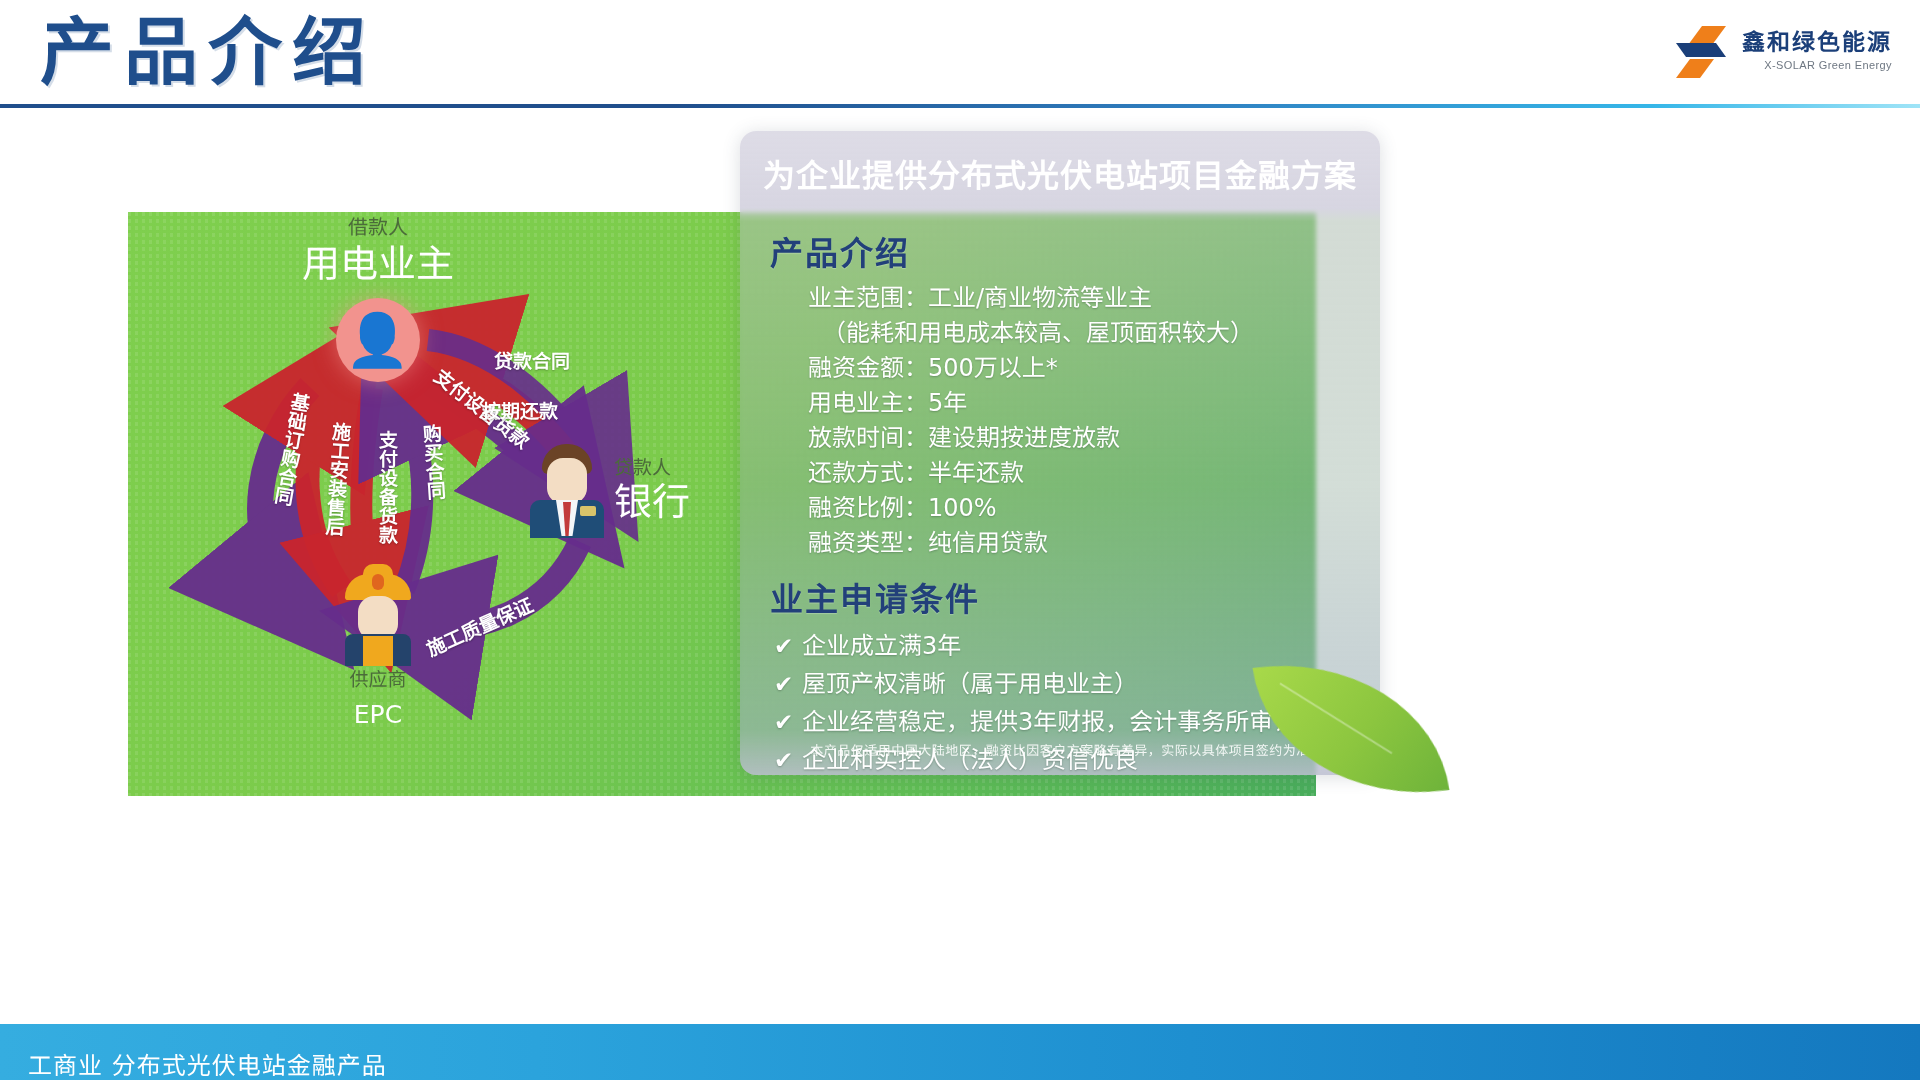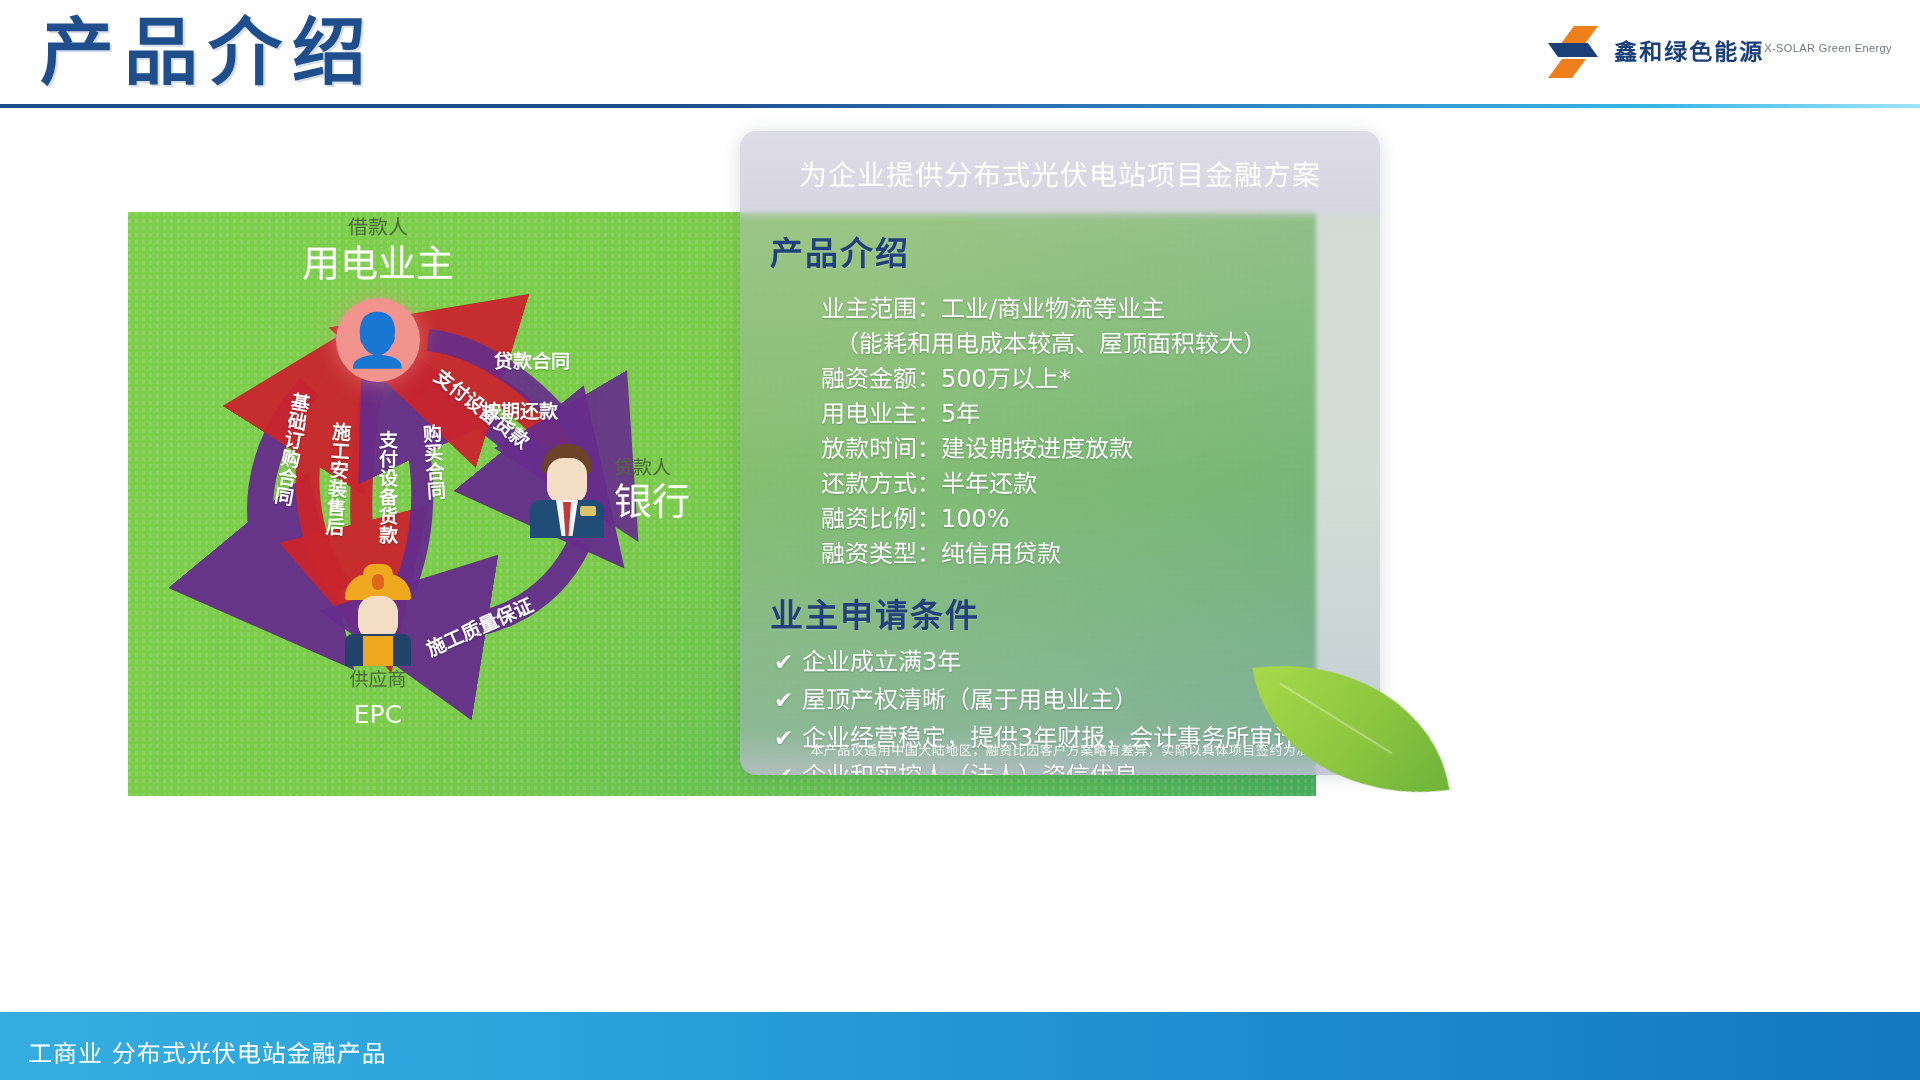--- a/index.html
+++ b/index.html
@@ -22,21 +22,21 @@
     white-space:nowrap;
   }
   .header-rule{
     position:absolute;left:0;top:104px;width:1920px;height:4px;
     background:linear-gradient(to right,#1f4e8c 0%,#1f4e8c 35%,#2f7fc0 62%,#35b6e8 86%,#9fe4f7 100%);
   }
 
   
   .logo{position:absolute;right:28px;top:22px;height:60px;display:flex;align-items:center;}
   .logo-mark{position:relative;width:58px;height:58px;margin-right:12px;flex:0 0 auto;}
-  .logo-text{display:flex;flex-direction:row;justify-content:center;}
+  .logo-text{display:flex;flex-direction:column;justify-content:center;align-items:flex-end;}
   .logo-cn{font-size:23px;font-weight:bold;color:#1b3f79;letter-spacing:2px;line-height:27px;
            font-family:"DejaVu Sans","Liberation Sans",sans-serif;}
   .logo-en{font-size:11px;color:#6e7782;letter-spacing:.4px;line-height:19px;}
 
   
   .diagram{
     position:absolute;left:128px;top:212px;width:1188px;height:584px;
     background:
       radial-gradient(circle at 22% 30%, rgba(255,255,255,.10) 0 2px, transparent 2px) 0 0/7px 7px,
       linear-gradient(135deg,#7fcf4e 0%,#7bcb4b 45%,#5fbd55 78%,#49ad5c 100%);
@@ -96,33 +96,33 @@
                rgba(188,190,208,.86) 100%);
     backdrop-filter:blur(2px);
     box-shadow:0 2px 18px rgba(60,70,90,.18);
     overflow:hidden;
   }
   .panel-head{
     position:absolute;left:0;top:0;width:100%;height:84px;
     display:flex;align-items:center;justify-content:center;
   }
   .panel-head-text{
-    color:#ffffff;font-size:28px;font-weight:normal;letter-spacing:1px;
+    color:#ffffff;font-size:32px;font-weight:bold;letter-spacing:1px;
     font-family:"DejaVu Sans","Liberation Sans",sans-serif;
     white-space:nowrap;
   }
   .panel-body{position:absolute;left:0;top:84px;width:100%;padding:0;}
 
   .sec-title{
     color:#22407a;font-size:33px;font-weight:bold;letter-spacing:2px;
     font-family:"DejaVu Serif","DejaVu Sans",serif;
     margin:12px 0 6px 30px;
     text-shadow:0 1px 1px rgba(255,255,255,.25);
   }
-  .spec-list{list-style:none;margin:17px;padding:0 0 0 64px;}
+  .spec-list{list-style:none;margin:4px;padding:0 0 0 64px;}
   .spec-list li{
     color:#ffffff;font-size:24px;line-height:35px;white-space:nowrap;
     font-family:"DejaVu Sans","Liberation Sans",sans-serif;
     text-shadow:0 1px 2px rgba(40,60,50,.35);
   }
   .spec-list li.indent{padding-left:14px;}
 
   .check-list{list-style:none;margin:6px 0 0 0;padding:0 0 0 34px;}
   .check-list li{
     display:flex;align-items:flex-start;
@@ -150,21 +150,21 @@
     border-radius:0 100% 0 100%;
     transform:rotate(-8deg);
   }
   .leaf-vein{
     position:absolute;left:14%;top:12%;width:74%;height:2px;background:rgba(255,255,255,.35);
     transform:rotate(40deg);transform-origin:left center;
   }
 
   
   .footer{
-    position:absolute;left:0;bottom:0;width:1920px;height:68px;
+    position:absolute;left:0;bottom:0;width:1920px;height:56px;
     background:linear-gradient(to right,#35ade0 0%,#2ba3dc 28%,#1e8fd0 62%,#1478bf 100%);
   }
   .footer-text{
     position:absolute;left:28px;top:22px;
     color:#ffffff;font-size:24px;letter-spacing:1px;white-space:nowrap;
     font-family:"DejaVu Sans","Liberation Sans",sans-serif;
   }
 </style>
 </head>
 <body>

